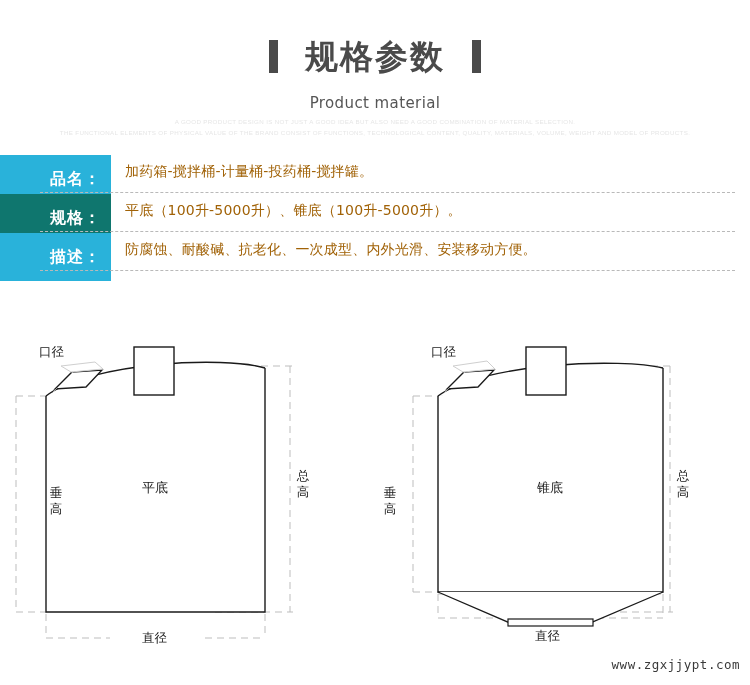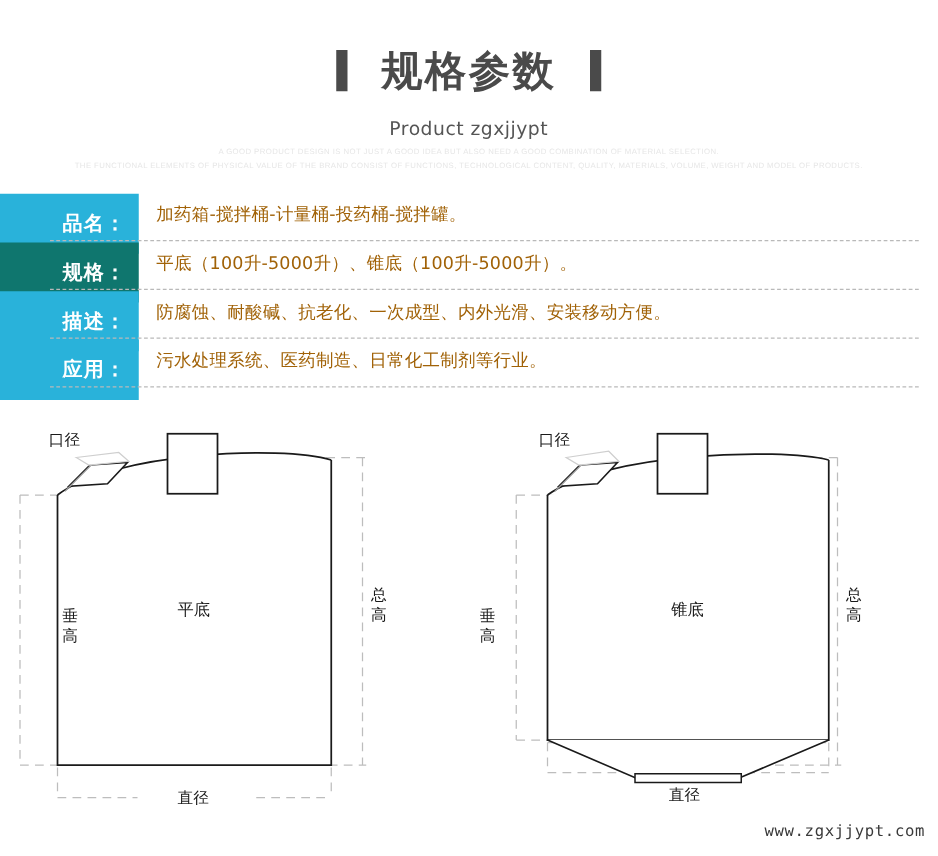--- a/index.html
+++ b/index.html
@@ -167,21 +167,21 @@
 </style>
 </head>
 <body>
 
 <div class="header">
   <div class="title-row">
     <span class="title-bar" style="background: rgb(74, 74, 74);"></span>
     <span class="title-cn">规格参数</span>
     <span class="title-bar" style="background: rgb(74, 74, 74);"></span>
   </div>
-  <div class="title-en">Product zgxjjypt</div>
+  <div class="title-en">Product material</div>
   <div class="subtext l1">A GOOD PRODUCT DESIGN IS NOT JUST A GOOD IDEA BUT ALSO NEED A GOOD COMBINATION OF MATERIAL SELECTION.</div>
   <div class="subtext l2">THE FUNCTIONAL ELEMENTS OF PHYSICAL VALUE OF THE BRAND CONSIST OF FUNCTIONS, TECHNOLOGICAL CONTENT, QUALITY, MATERIALS, VOLUME, WEIGHT AND MODEL OF PRODUCTS.</div>
 </div>
 
 <div class="spec">
 
   <div class="spec-row">
     <div class="spec-tab" style="background: rgb(41, 178, 218);">
       <span>品名：</span>
     </div>
@@ -198,27 +198,20 @@
   </div>
 
   <div class="spec-row">
     <div class="spec-tab" style="background: rgb(41, 178, 218); text-align: center;">
       <span>描述：</span>
     </div>
     <div class="spec-val">防腐蚀、耐酸碱、抗老化、一次成型、内外光滑、安装移动方便。</div>
     <div class="spec-dash"></div>
   </div>
 
-  <div class="spec-row">
-    <div class="spec-tab" style="background: rgb(41, 178, 218);">
-      <span>应用：</span>
-    </div>
-    <div class="spec-val">污水处理系统、医药制造、日常化工制剂等行业。</div>
-    <div class="spec-dash"></div>
-  </div>
 
 </div>
 
 <div class="diagrams">
 
   <div class="diagram left">
     <svg width="375" height="310" viewBox="0 0 375 310">
 
       <g stroke="#bdbdbd" stroke-width="1" stroke-dasharray="7,5" fill="none">
         <line x1="290" y1="26" x2="290" y2="272"></line>

